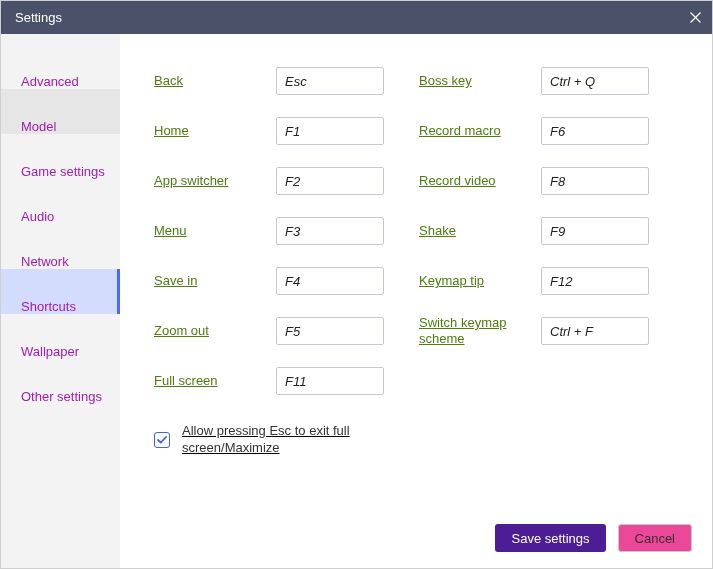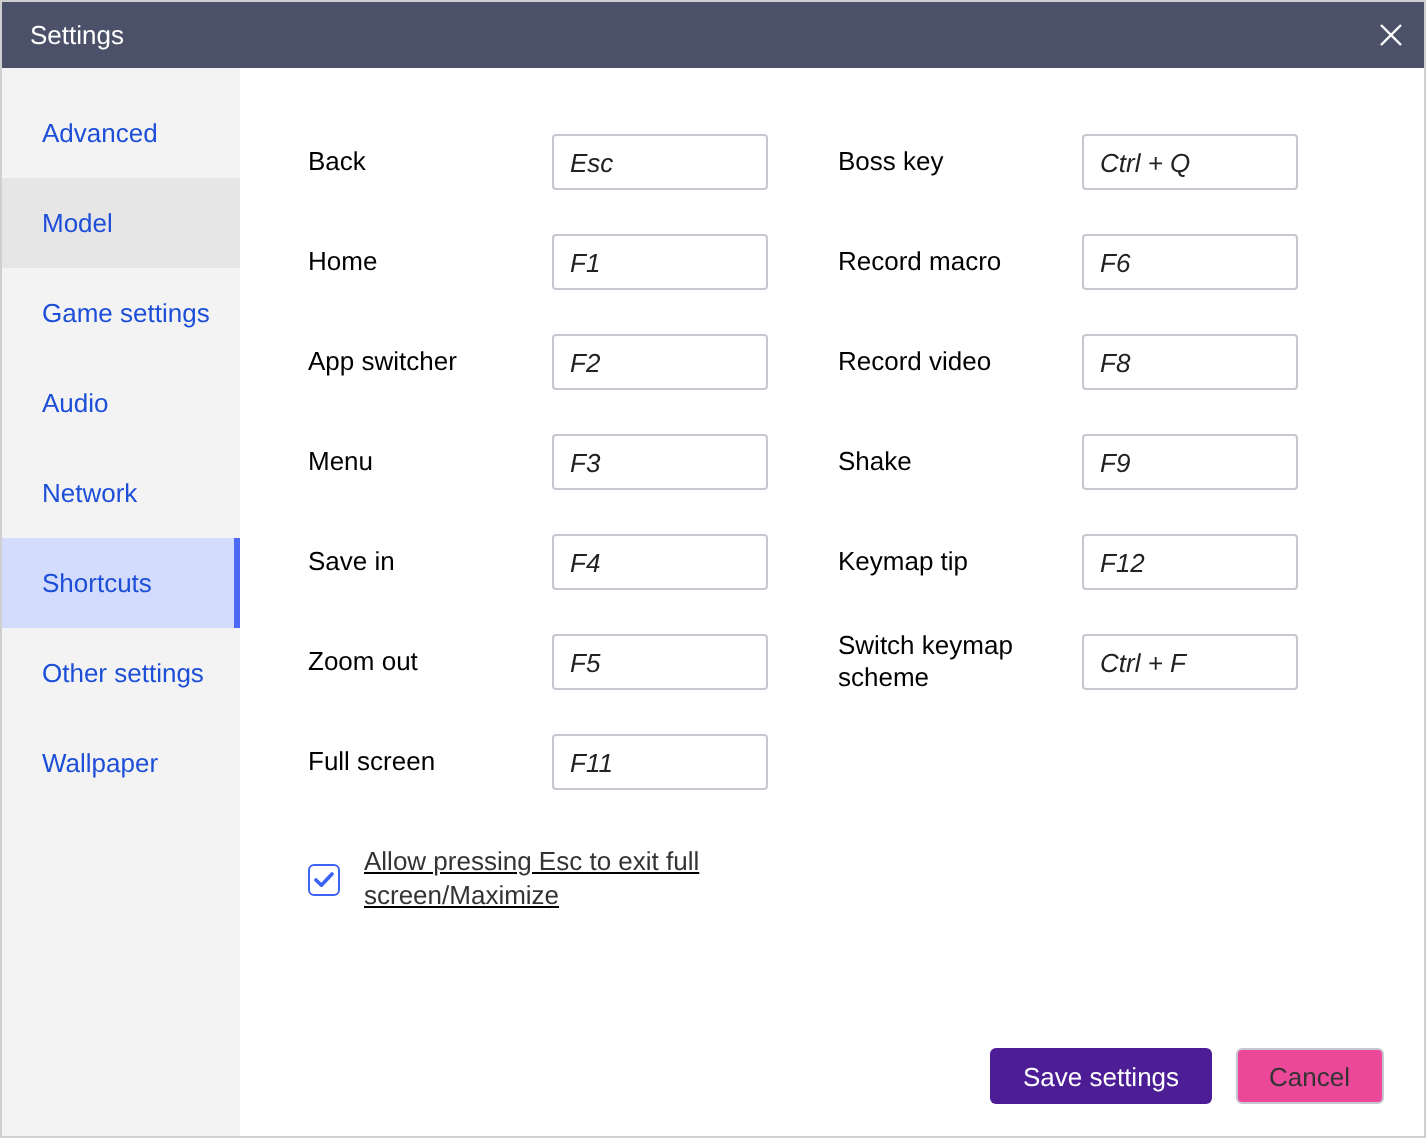--- a/index.html
+++ b/index.html
@@ -2,29 +2,29 @@
 <html><head>
 <meta charset="utf-8">
 <style>
   * { box-sizing: border-box; margin: 0; padding: 0; font-family: "Segoe UI", "Microsoft YaHei", Arial, sans-serif; }
   body { width: 713px; height: 569px; background: #fff; overflow: hidden; border: 1px solid #cfcfcf; }
   .titlebar { height: 33px; background: #4b5168; color: #ffffff; display: flex; align-items: center; justify-content: space-between; padding: 0 10px 0 14px; font-size: 13px; }
   .titlebar .close { width: 14px; height: 14px; display: inline-flex; align-items: center; justify-content: center; cursor: pointer; }
   .titlebar svg { stroke: #fff; }
   .main { display: flex; height: calc(100% - 33px); }
   .sidebar { width: 150px; background: #f3f3f3; padding-top: 10px; }
-  .sidebar-item { height: 45px; display: flex; align-items: center; padding-left: 20px; font-size: 13px; color: #1d4ed8; cursor: pointer; position: relative; }
+  .sidebar-item { height: 45px; display: flex; align-items: flex-end; padding-left: 20px; font-size: 13px; color: #a21caf; cursor: pointer; position: relative; }
   .sidebar-item.hover { background: #e6e6e6; }
   .sidebar-item.active { background: #d3dcfd; }
   .sidebar-item.active::after { content: ""; position: absolute; right: 0; top: 0; bottom: 0; width: 3px; background: #4d69f7; }
   .content { flex: 1; position: relative; padding: 22px 28px 0 34px; }
   .grid { display: flex; }
   .col { width: 265px; }
   .row { display: flex; align-items: center; height: 50px; }
-  .lbl { width: 122px; font-size: 13px; color: #000000; line-height: 16px; padding-right: 8px; }
+  .lbl { width: 122px; font-size: 13px; color: #4d7c0f; line-height: 16px; padding-right: 8px; text-decoration: underline; }
   .inp { width: 108px; height: 28px; border: 1px solid #c7c7d1; border-radius: 2px; padding: 0 8px; font-size: 13px; color: #222; background: #fff; font-style: italic; }
   .check-row { display: flex; align-items: center; margin-top: 16px; padding-left: 0; text-decoration: underline; }
   .checkbox { width: 16px; height: 16px; border: 1.5px solid #3c62f6; border-radius: 3px; margin-right: 12px; display: inline-flex; align-items: center; justify-content: center; flex-shrink: 0; cursor: pointer; margin-top: 1px; }
   .checkbox svg { stroke: #3c62f6; }
   .check-label { font-size: 13px; color: #333; line-height: 17px; max-width: 210px; }
   .footer { position: absolute; bottom: 16px; right: 20px; display: flex; gap: 12px; }
   .btn { height: 28px; padding: 0 16px; border-radius: 3px; font-size: 13px; cursor: pointer; display: inline-flex; align-items: center; justify-content: center; }
   .btn-primary { background: #4c1d95; color: #fff; border: none; }
   .btn-default { background: #ec4899; color: #333; border: 1px solid #c7c7d1; }
 </style>
@@ -55,24 +55,24 @@
       <div class="sidebar-item">
         <span>Audio</span>
       </div>
       <div class="sidebar-item">
         <span>Network</span>
       </div>
       <div class="sidebar-item active">
         <span>Shortcuts</span>
       </div>
       <div class="sidebar-item">
-        <span>Other settings</span>
+        <span>Wallpaper</span>
       </div>
       <div class="sidebar-item">
-        <span>Wallpaper</span>
+        <span>Other settings</span>
       </div>
     </div>
 
   <div class="content">
     <div class="grid">
       <div class="col" id="col-left">
           <div class="row">
             <div class="lbl">Back</div>
             <input class="inp" type="text" value="Esc" style="">
           </div>

